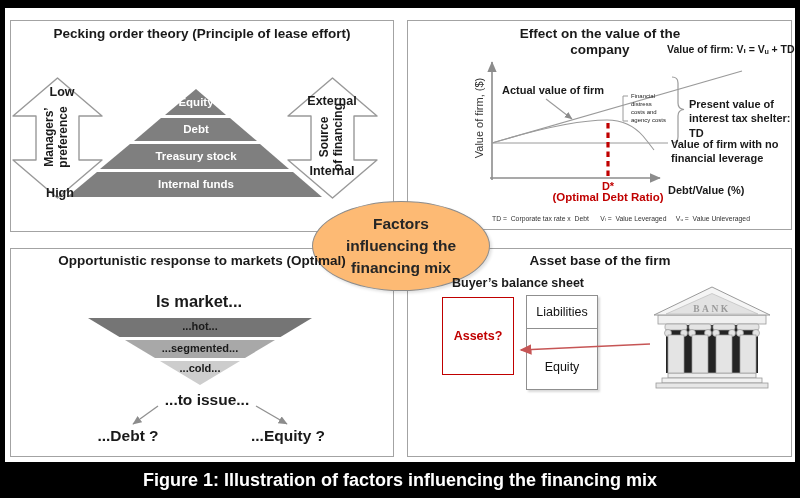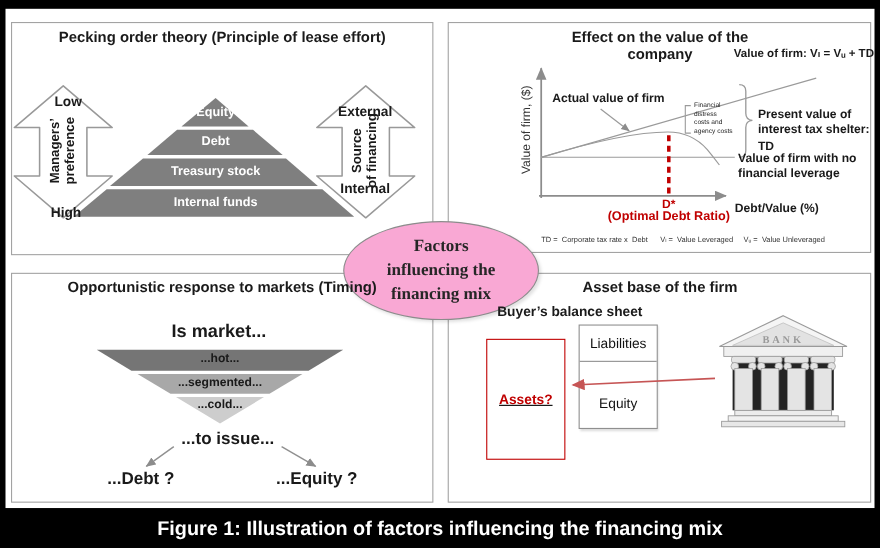--- a/index.html
+++ b/index.html
@@ -8,28 +8,28 @@
   .white-area{position:absolute;left:5px;top:8px;width:790px;height:454px;background:#fff;}
   .q{position:absolute;background:#fff;border:1.4px solid #a3a3a3;box-sizing:border-box;}
   .svg-layer{position:absolute;left:0;top:0;width:800px;height:498px;}
   .lbl{position:absolute;color:#1a1a1a;white-space:pre-line;line-height:1.2;}
   .c{transform:translateX(-50%);text-align:center;}
   .rot{transform:translate(-50%,-50%) rotate(-90deg);text-align:center;line-height:1.15;}
   .b{font-weight:bold;}
   .w{color:#fff;}
   .red{color:#c00000;}
   .pre{white-space:pre;}
-  .oval{position:absolute;left:312px;top:201px;width:178px;height:90px;background:#f9a8d4;
+  .oval{position:absolute;left:312px;top:201px;width:178px;height:90px;background:#fdba74;
         border:1.5px solid #8c8c8c;border-radius:50%;box-sizing:border-box;
         display:flex;align-items:center;justify-content:center;text-align:center;
-        box-shadow:2px 2px 3px rgba(0,0,0,0.12);font-family:Liberation Serif, serif;}
+        box-shadow:2px 2px 3px rgba(0,0,0,0.12);}
   .oval .txt{font-weight:bold;font-size:15.5px;line-height:1.4;color:#262626;white-space:pre-line;}
   .bs-box{position:absolute;box-sizing:border-box;background:#fff;}
-  .assets{left:442px;top:308px;width:72px;height:110px;border:1.5px solid #c00000;
-          display:flex;align-items:center;justify-content:center;text-decoration:underline;}
+  .assets{left:442px;top:297px;width:72px;height:78px;border:1.5px solid #c00000;
+          display:flex;align-items:center;justify-content:center;}
   .liab{left:526px;top:295px;width:72px;height:95px;border:1.4px solid #8f8f8f;
         box-shadow:1.5px 1.5px 2px rgba(0,0,0,0.15);}
   .liab .cell-top{height:33px;border-bottom:1.2px solid #8f8f8f;display:flex;align-items:center;justify-content:center;box-sizing:border-box;}
   .liab .cell-bot{height:75px;display:flex;align-items:center;justify-content:center;}
   .caption-bar{position:absolute;left:0;top:462px;width:800px;height:36px;background:#000;
                display:flex;align-items:center;justify-content:center;}
   .caption-bar .txt{color:#fff;font-weight:bold;font-size:18px;}
 </style>
 </head>
 <body>
@@ -163,21 +163,21 @@
 agency costs</div>
   <div class="lbl" style="left:689px;top:97px;font-size:11px;font-weight:600;line-height:1.3;">Present value of
 interest tax shelter: TD</div>
   <div class="lbl" style="left:671px;top:137px;font-size:11px;font-weight:600;line-height:1.3;">Value of firm with no
 financial leverage</div>
   <div class="lbl" style="left:668px;top:184px;font-size:11px;font-weight:600;">Debt/Value (%)</div>
   <div class="lbl c b red" style="left:608px;top:180px;font-size:11px;">D*</div>
   <div class="lbl c b red" style="left:608px;top:191px;font-size:11.5px;">(Optimal Debt Ratio)</div>
   <div class="lbl pre" style="left:492px;top:215px;font-size:6.8px;color:#333;">TD =  Corporate tax rate x  Debt      Vₗ =  Value Leveraged     Vᵤ =  Value Unleveraged</div>
 
-  <div class="lbl c b" style="left:202px;top:253px;font-size:13.5px;">Opportunistic response  to markets (Timing)</div>
+  <div class="lbl c b" style="left:202px;top:253px;font-size:13.5px;">Opportunistic response  to markets (Optimal)</div>
   <div class="lbl c b" style="left:199px;top:292px;font-size:16.5px;">Is market...</div>
   <div class="lbl c b" style="left:200px;top:320px;font-size:11px;color:#1a1a1a;">...hot...</div>
   <div class="lbl c b" style="left:200px;top:342px;font-size:11px;color:#1a1a1a;">...segmented...</div>
   <div class="lbl c b" style="left:200px;top:362px;font-size:11px;color:#1a1a1a;">...cold...</div>
   <div class="lbl c b" style="left:207px;top:391px;font-size:15.5px;">...to issue...</div>
   <div class="lbl c b" style="left:128px;top:427px;font-size:15.5px;">...Debt ?</div>
   <div class="lbl c b" style="left:288px;top:427px;font-size:15.5px;">...Equity ?</div>
 
   <div class="lbl c b" style="left:600px;top:253px;font-size:13.5px;">Asset base of the firm</div>
   <div class="lbl c" style="left:518px;top:276px;font-size:12.5px;font-weight:600;">Buyer’s balance sheet</div>

